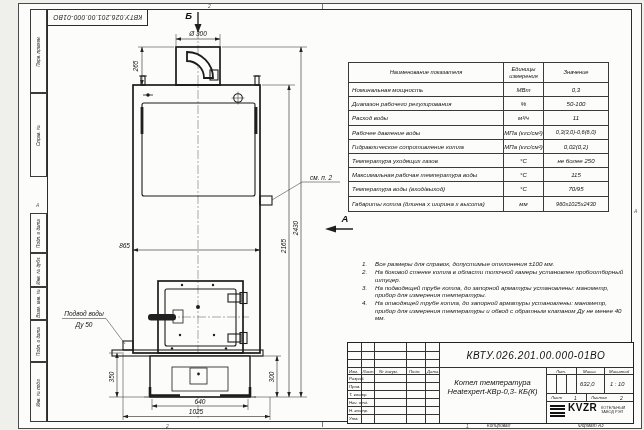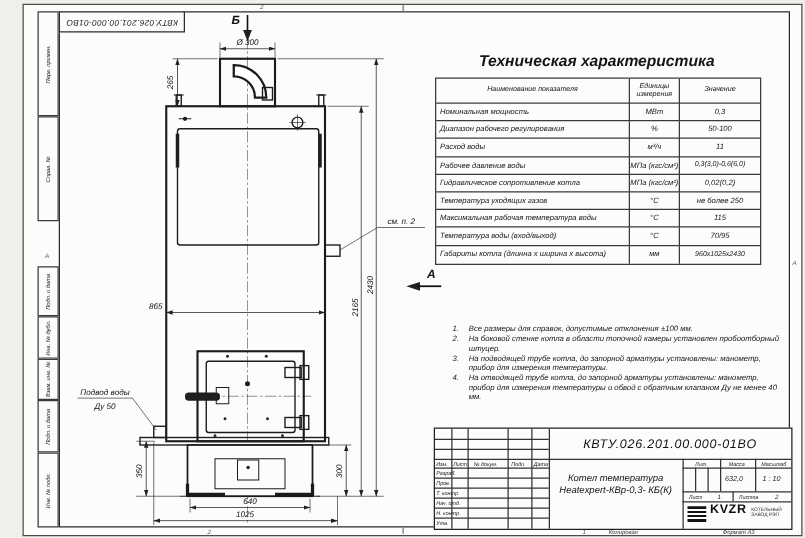--- a/index.html
+++ b/index.html
@@ -232,21 +232,20 @@
       <text class="dtx" x="156" y="413.5" text-anchor="middle">1025</text>
     </g>
 
     <g>
       <path d="M285,229 L296,225.5 L296,232.5 Z" class="fillb"></path>
       <line x1="294" y1="229" x2="313" y2="229" stroke="#111" stroke-width="1.4"></line>
       <text class="vtx" x="305" y="222" text-anchor="middle">А</text>
     </g>
   </svg>
 
-  <div id="spec-title">Техническая характеристика</div>
   <div id="spec">
     <div class="hd">Наименование показателя</div>
     <div class="hd">Единицы измерения</div>
     <div class="hd">Значение</div>
 
     <div class="cn">Номинальная мощность</div>
     <div class="cc">МВт</div>
     <div class="cc">0,3</div>
 
     <div class="cn">Диапазон рабочего регулирования</div>

